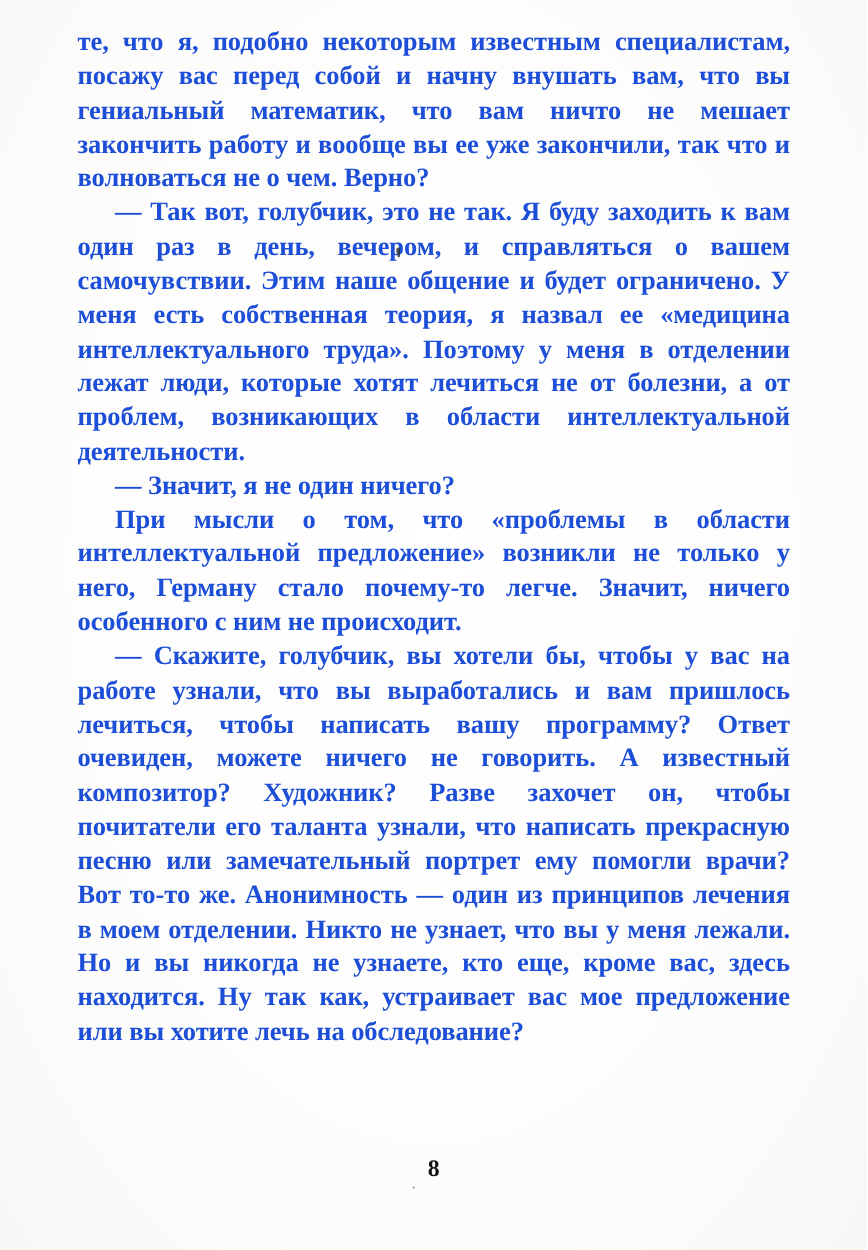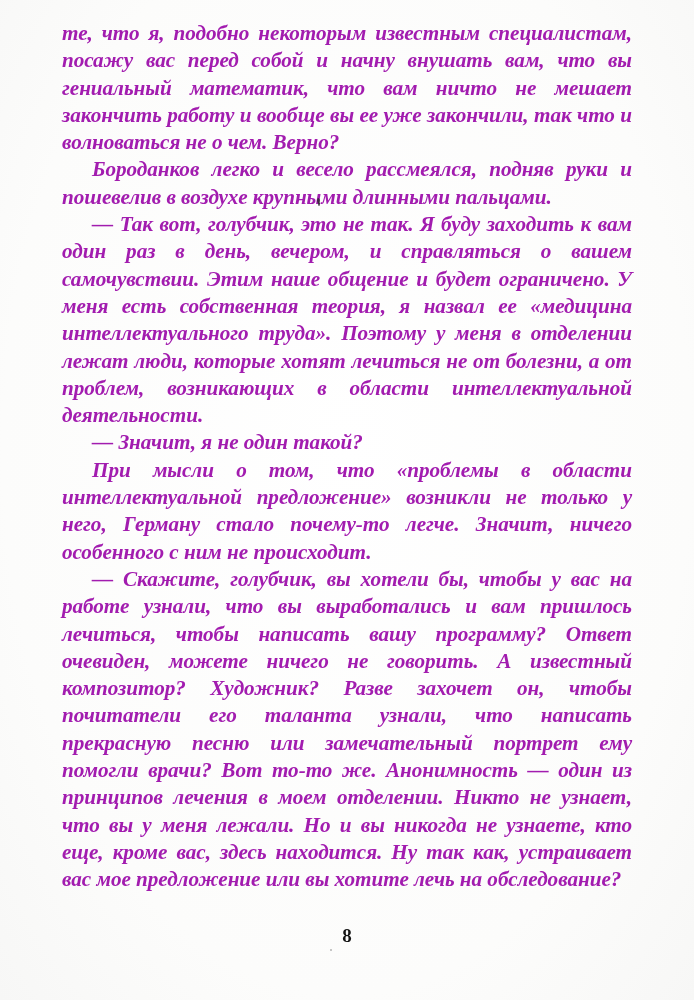--- a/index.html
+++ b/index.html
@@ -35,25 +35,24 @@
   }
 
   .para {
     margin: 0;
     padding: 0;
     text-indent: 30px;
     text-align: justify;
     text-justify: inter-word;
     font-size: 21.2px;
     line-height: 27.3px;
-    color: #a21caf;
+    color: #1d4ed8;
     font-weight: 700;
     letter-spacing: -0.05px;
     word-spacing: 0px;
-    font-style: italic;
     -webkit-font-smoothing: none;
   }
 
   
   .para.cont {
     text-indent: 0;
   }
 
   
 
@@ -80,23 +79,22 @@
     opacity: 0.82;
   }
 </style>
 </head>
 <body>
 
 <div id="page">
 
   <div id="text-block">
     <p class="para cont">те, что я, подобно некоторым известным специалистам, посажу вас перед собой и начну внушать вам, что вы гениальный математик, что вам ничто не мешает закончить работу и вообще вы ее уже закончили, так что и волноваться не о чем. Верно?</p>
-    <p class="para">Бороданков легко и весело рассмеялся, подняв руки и пошевелив в воздухе крупными длинными пальцами.</p>
     <p class="para">— Так вот, голубчик, это не так. Я буду заходить к вам один раз в день, вечером, и справляться о вашем самочувствии. Этим наше общение и будет ограничено. У меня есть собственная теория, я назвал ее «медицина интеллектуального труда». Поэтому у меня в отделении лежат люди, которые хотят лечиться не от болезни, а от проблем, возникающих в области интеллектуальной деятельности.</p>
-    <p class="para">— Значит, я не один такой?</p>
+    <p class="para">— Значит, я не один ничего?</p>
     <p class="para">При мысли о том, что «проблемы в области интеллектуальной предложение» возникли не только у него, Герману стало почему-то легче. Значит, ничего особенного с ним не происходит.</p>
     <p class="para">— Скажите, голубчик, вы хотели бы, чтобы у вас на работе узнали, что вы выработались и вам пришлось лечиться, чтобы написать вашу программу? Ответ очевиден, можете ничего не говорить. А известный композитор? Художник? Разве захочет он, чтобы почитатели его таланта узнали, что написать прекрасную песню или замечательный портрет ему помогли врачи? Вот то-то же. Анонимность — один из принципов лечения в моем отделении. Никто не узнает, что вы у меня лежали. Но и вы никогда не узнаете, кто еще, кроме вас, здесь находится. Ну так как, устраивает вас мое предложение или вы хотите лечь на обследование?</p>
 
   </div>
 
   <div id="page-number">8</div>
 
   <span class="speck" style="left:317px; top:198px; width:3px; height:5px;"></span>
   <span class="speck" style="left:318px; top:202px; width:2px; height:4px;"></span>
   <span class="speck" style="left:330px; top:949px; width:2px; height:2px; opacity:0.35;"></span>

